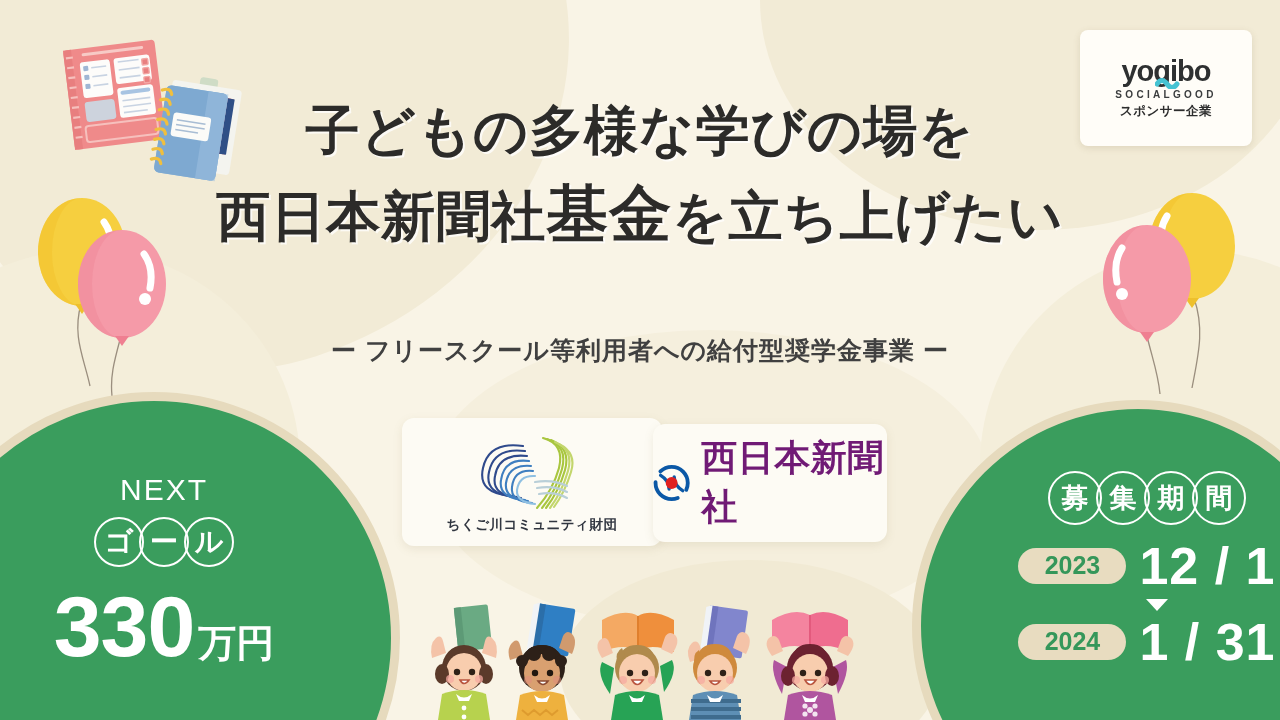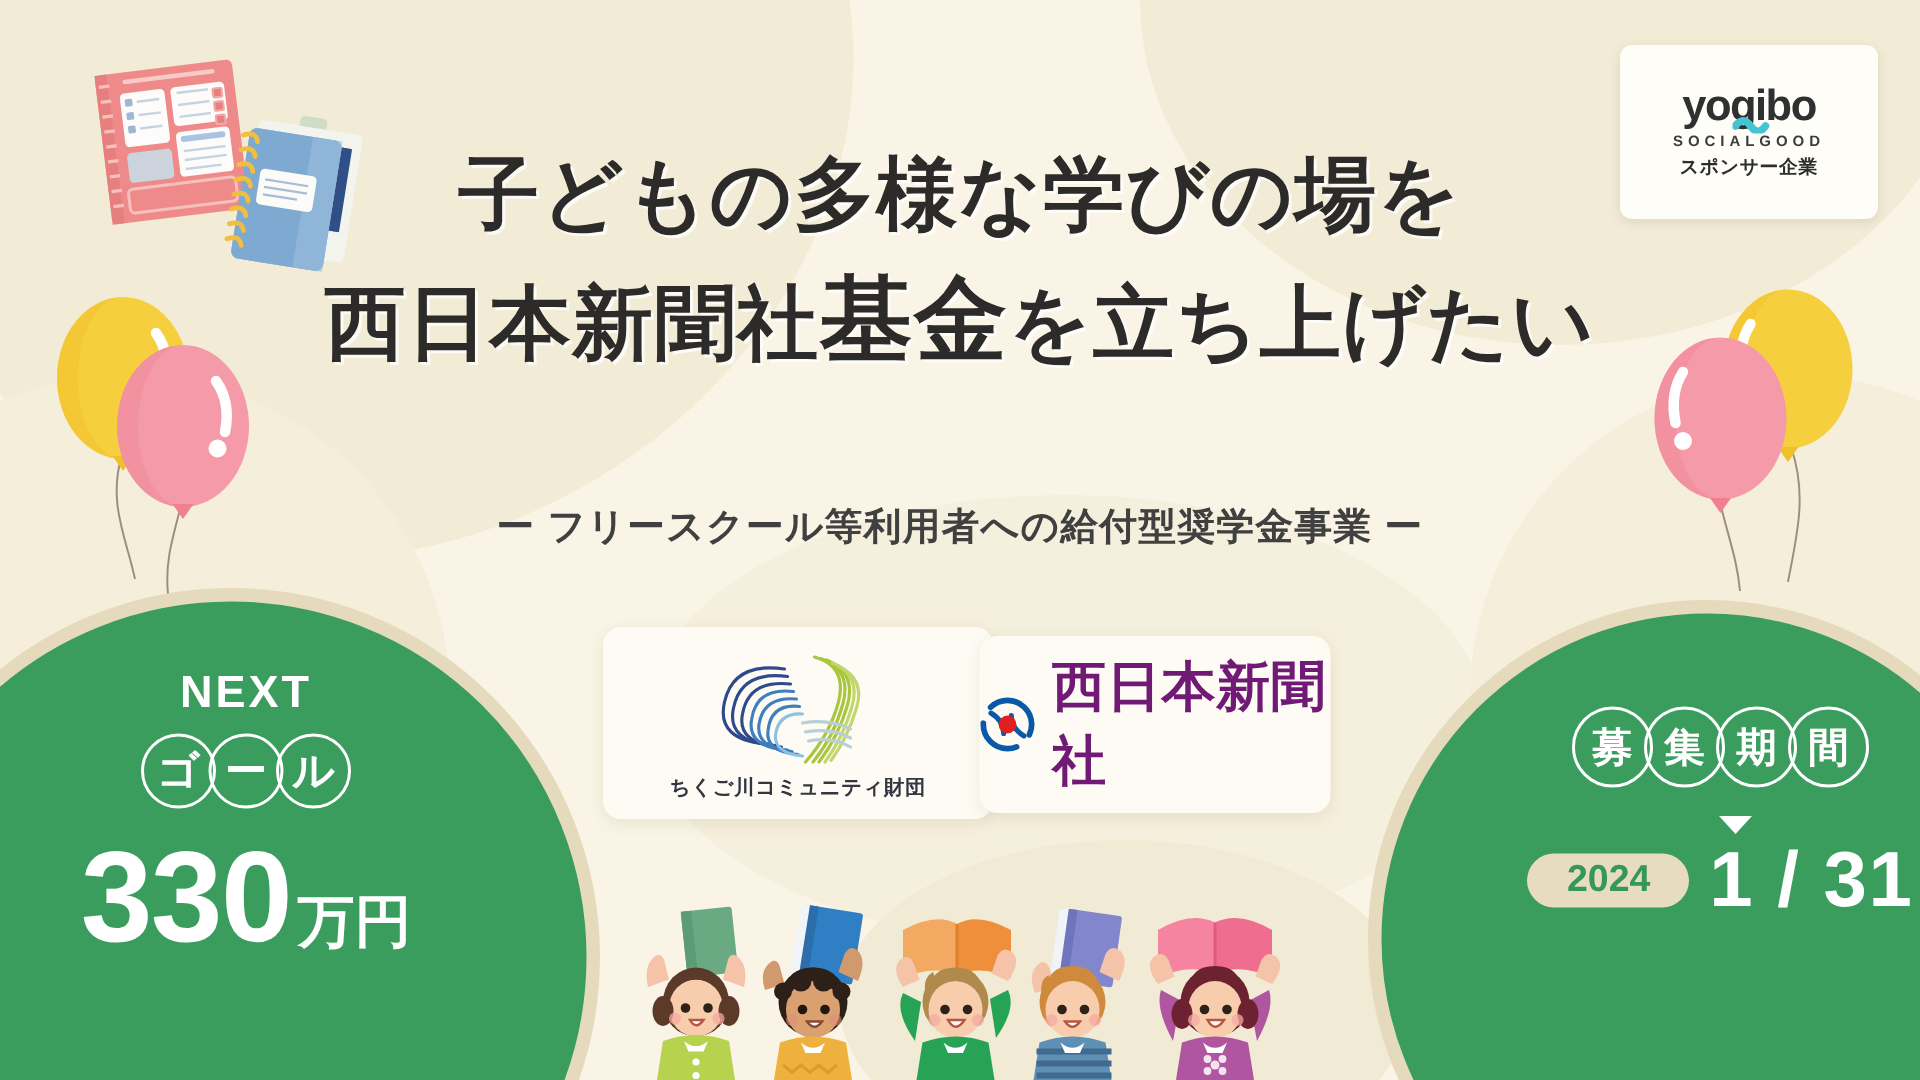--- a/index.html
+++ b/index.html
@@ -72,21 +72,21 @@
     background: #3a9d5d;
     border: 9px solid #e6dabd;
   }
   .circle-left  { left: -92px;  top: 392px;  width: 492px; height: 492px; }
   .circle-right { left: 912px;  top: 400px;  width: 452px; height: 452px; }
 
   .goal-inner {
     position: absolute; left: 92px; top: 0;
     width: 310px; text-align: center; color: #ffffff;
   }
-  .goal-next { font-size: 30px; font-weight: 700; letter-spacing: 2px; margin-top: 44px; }
+  .goal-next { font-size: 30px; font-weight: 400; letter-spacing: 2px; margin-top: 72px; }
 
   .circ-row { display: flex; justify-content: center; gap: -4px; margin-top: 10px; }
   .circ-char {
     width: 50px; height: 50px; border: 2px solid #ffffff; border-radius: 50%;
     display: flex; align-items: center; justify-content: center;
     font-size: 28px; font-weight: 700; color: #ffffff; margin-left: -5px;
   }
   .circ-char:first-child { margin-left: 0; }
 
   .goal-amount {
@@ -311,20 +311,24 @@
 
   <div class="green-circle circle-right">
     <div class="period-inner">
       <div class="period-title">
         <div class="circ-char">募</div>
         <div class="circ-char">集</div>
         <div class="circ-char">期</div>
         <div class="circ-char">間</div>
       </div>
       <div class="date-block">
+        <div class="date-row">
+          <span class="year-pill">2023</span>
+          <span class="date-text">12 / 1</span>
+        </div>
         <div class="arrow-down"></div>
         <div class="date-row">
           <span class="year-pill">2024</span>
           <span class="date-text">1 / 31</span>
         </div>
       </div>
     </div>
   </div>
 
   <div class="logo-card logo-card-1">

